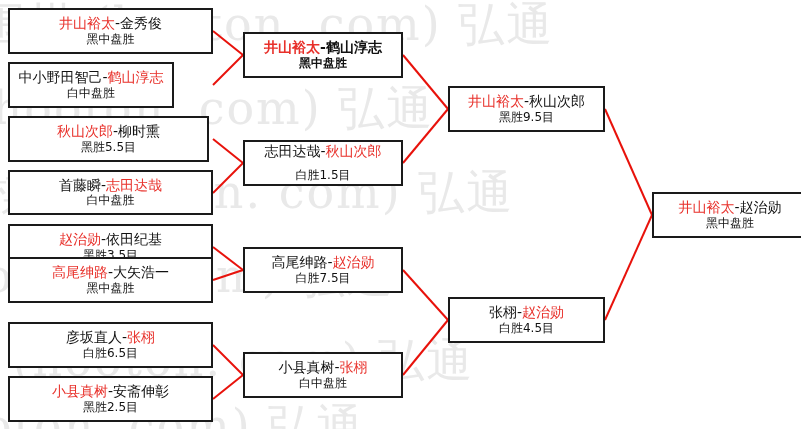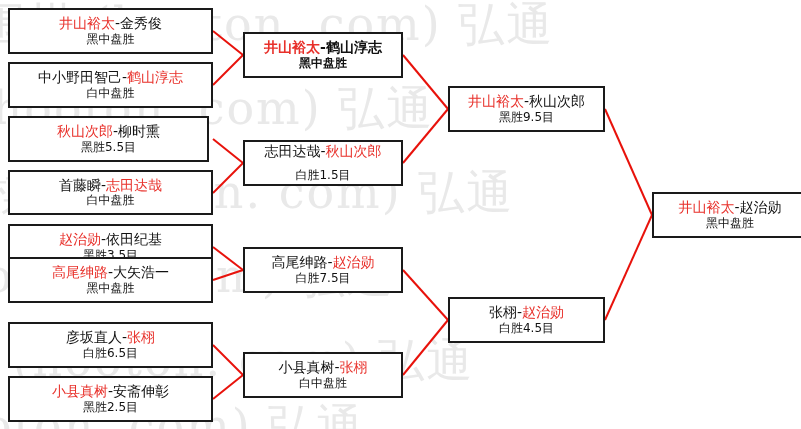--- a/index.html
+++ b/index.html
@@ -110,21 +110,21 @@
       <line x1="403" y1="375" x2="448" y2="320" stroke="#e8120b" stroke-width="2"></line>
       <line x1="605" y1="109" x2="652" y2="215" stroke="#e8120b" stroke-width="2"></line>
       <line x1="605" y1="320" x2="652" y2="215" stroke="#e8120b" stroke-width="2"></line>
     </svg>
 
   <div id="boxes-layer">
       <div class="match-box" style="left: 8px; top: 8px; width: 205px; height: 46px; border-color: rgb(26, 26, 26);">
         <div class="pairing"><span class="winner">井山裕太</span><span class="sep">-</span><span class="loser">金秀俊</span></div>
         <div class="result">黑中盘胜</div>
       </div>
-      <div class="match-box" style="left: 8px; top: 62px; width: 205px; height: 46px; border-color: rgb(26, 26, 26);">
+      <div class="match-box" style="left: 8px; top: 62px; width: 166px; height: 46px; border-color: rgb(26, 26, 26);">
         <div class="pairing"><span class="loser">中小野田智己</span><span class="sep">-</span><span class="winner">鹤山淳志</span></div>
         <div class="result">白中盘胜</div>
       </div>
       <div class="match-box" style="left: 8px; top: 116px; width: 201px; height: 46px; border-color: rgb(26, 26, 26);">
         <div class="pairing"><span class="winner">秋山次郎</span><span class="sep">-</span><span class="loser">柳时熏</span></div>
         <div class="result">黑胜5.5目</div>
       </div>
       <div class="match-box" style="left: 8px; top: 170px; width: 205px; height: 45px; border-color: rgb(26, 26, 26);">
         <div class="pairing"><span class="loser">首藤瞬</span><span class="sep">-</span><span class="winner">志田达哉</span></div>
         <div class="result">白中盘胜</div>

